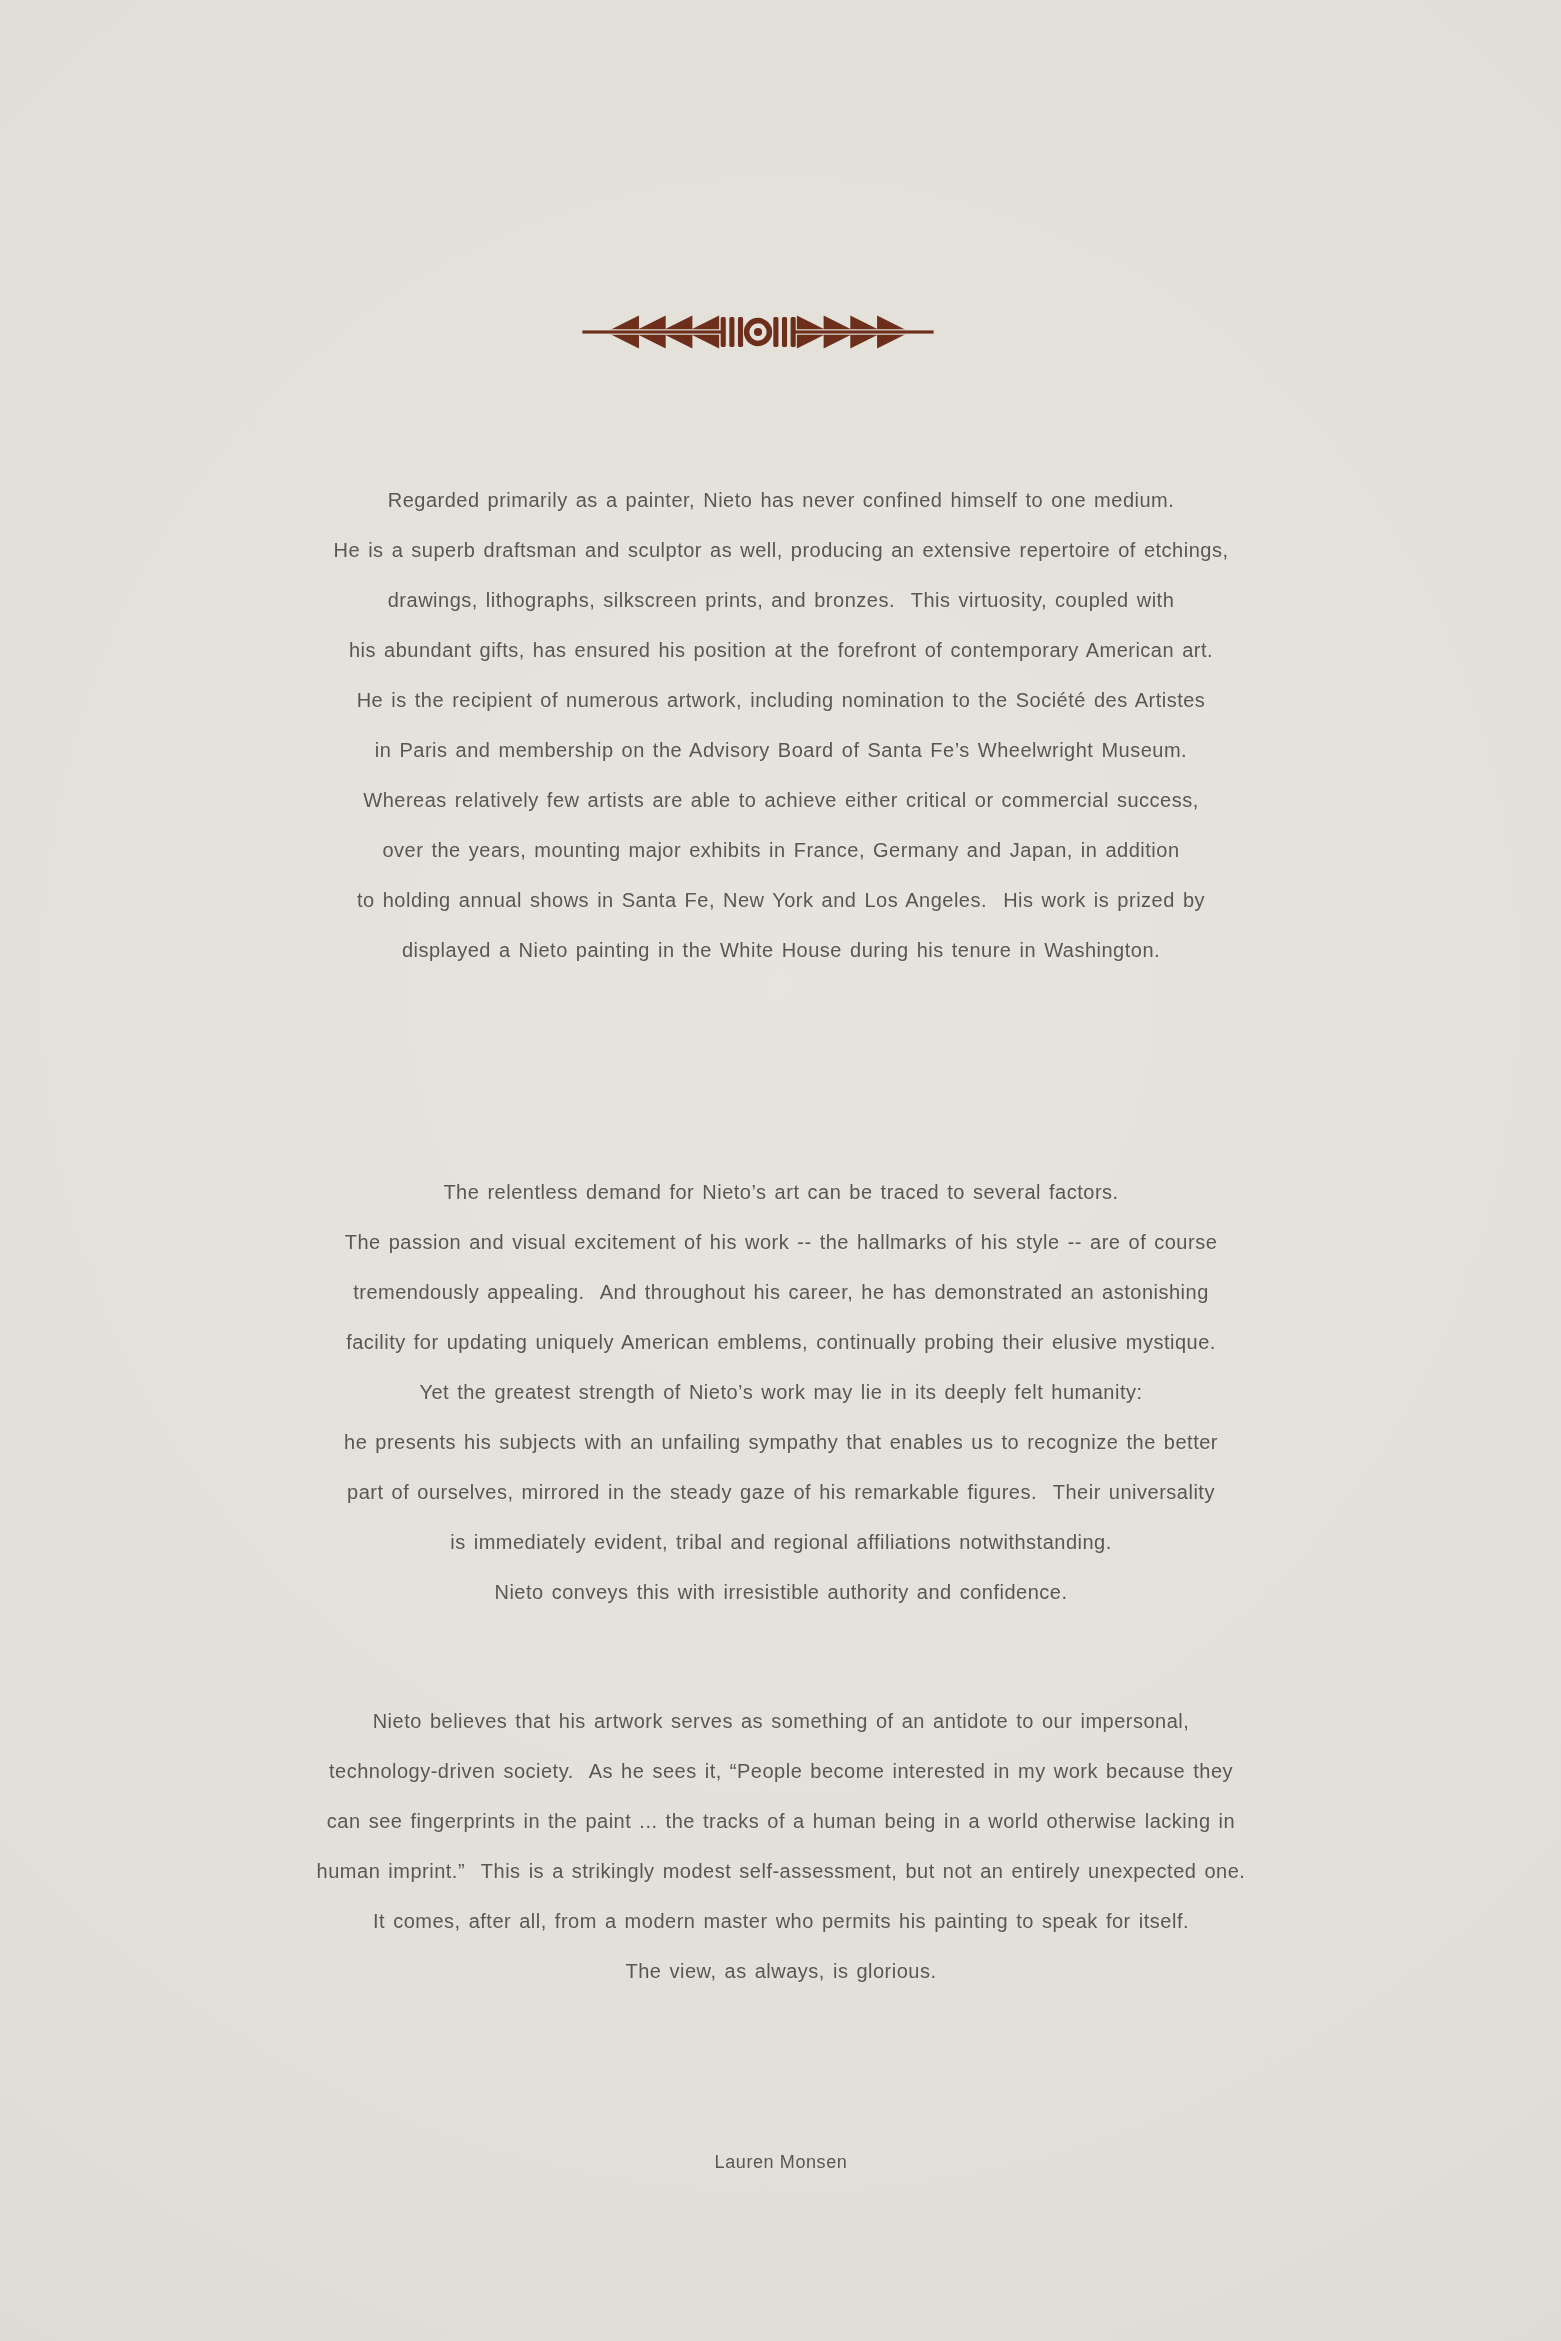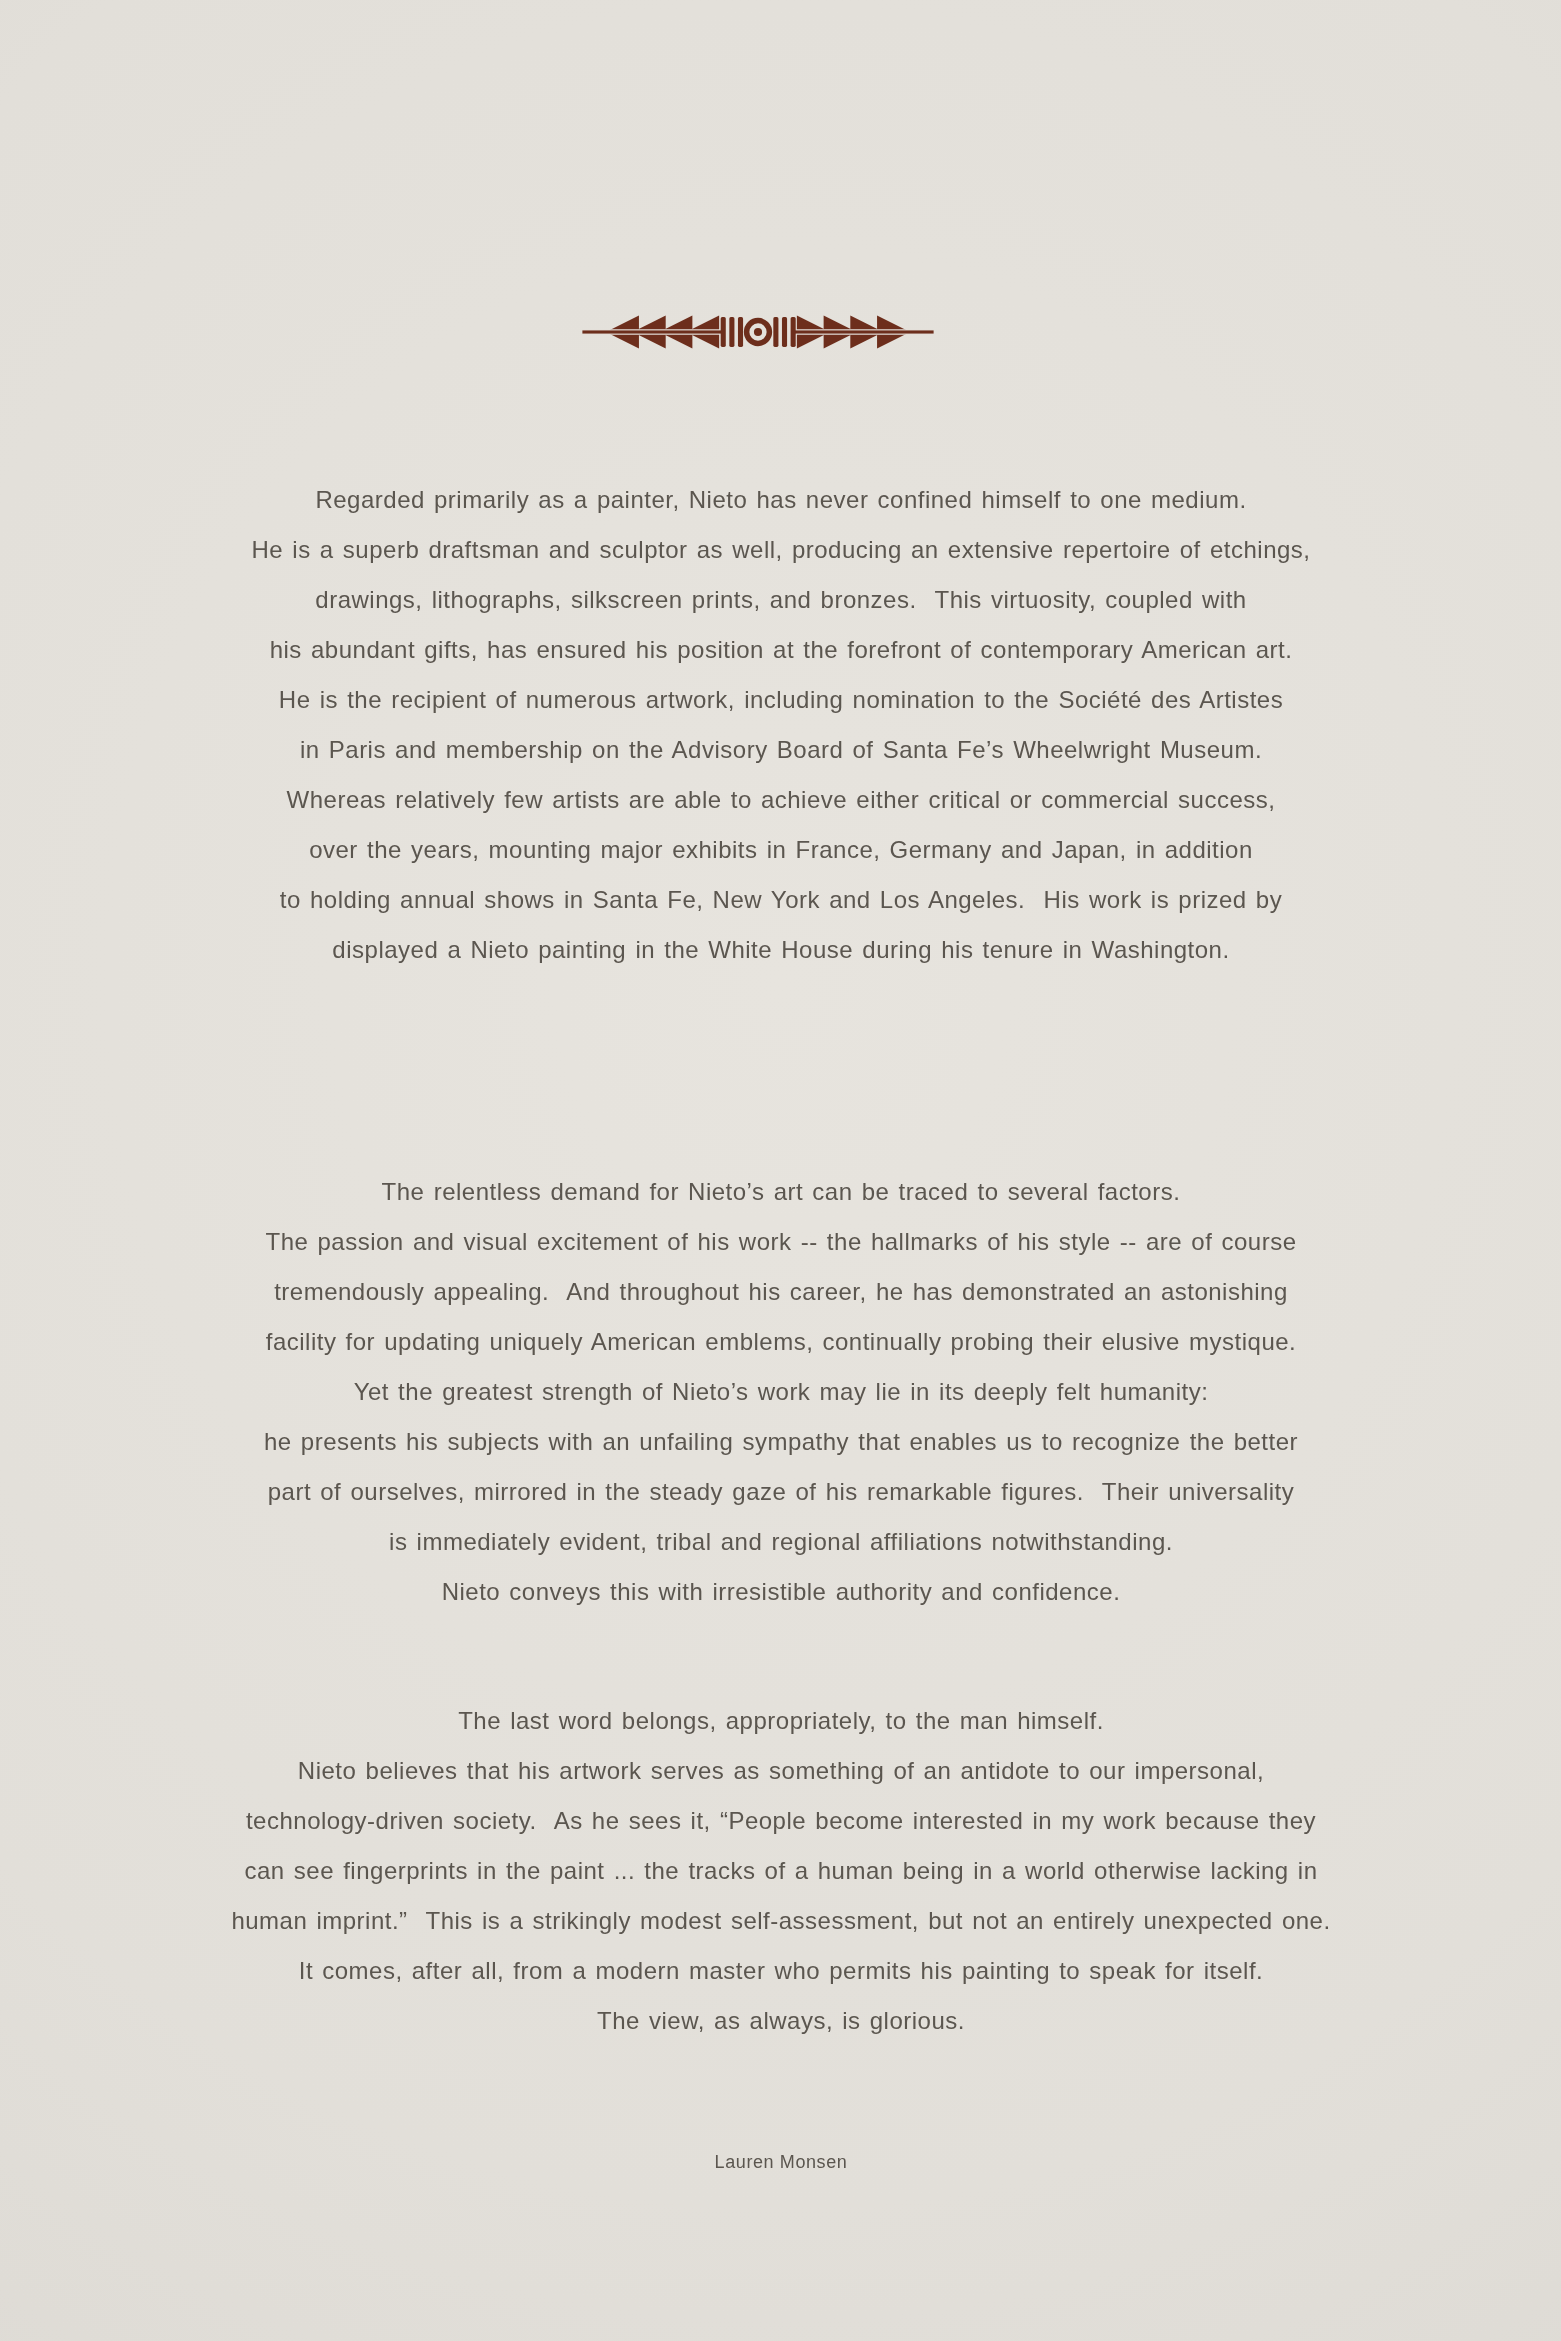--- a/index.html
+++ b/index.html
@@ -21,21 +21,21 @@
   .ornament{
     position:absolute;
     left:582px;top:310px;
     width:352px;height:44px;
     color:var(--ornament);
   }
   .para{
     position:absolute;
     left:112px;width:1338px;
     text-align:center;
-    font-size:24px;
+    font-size:20px;
     line-height:50px;
     letter-spacing:0.5px;
     word-spacing:2px;
     font-weight:400;
   }
   .line{white-space:pre;}
   #para1{top:475px;}
   #para2{top:1167px;}
   #para3{top:1696px;}
   .signature{
@@ -100,21 +100,20 @@
       <div class="line">tremendously appealing.  And throughout his career, he has demonstrated an astonishing</div>
       <div class="line">facility for updating uniquely American emblems, continually probing their elusive mystique.</div>
       <div class="line">Yet the greatest strength of Nieto’s work may lie in its deeply felt humanity:</div>
       <div class="line">he presents his subjects with an unfailing sympathy that enables us to recognize the better</div>
       <div class="line">part of ourselves, mirrored in the steady gaze of his remarkable figures.  Their universality</div>
       <div class="line">is immediately evident, tribal and regional affiliations notwithstanding.</div>
       <div class="line">Nieto conveys this with irresistible authority and confidence.</div>
     </div>
 
   <div class="para" id="para3">
-      <div class="line">The last word belongs, appropriately, to the man himself.</div>
       <div class="line">Nieto believes that his artwork serves as something of an antidote to our impersonal,</div>
       <div class="line">technology-driven society.  As he sees it, “People become interested in my work because they</div>
       <div class="line">can see fingerprints in the paint ... the tracks of a human being in a world otherwise lacking in</div>
       <div class="line">human imprint.”  This is a strikingly modest self-assessment, but not an entirely unexpected one.</div>
       <div class="line">It comes, after all, from a modern master who permits his painting to speak for itself.</div>
       <div class="line">The view, as always, is glorious.</div>
     </div>
 
   <div class="signature">Lauren Monsen</div>
 

